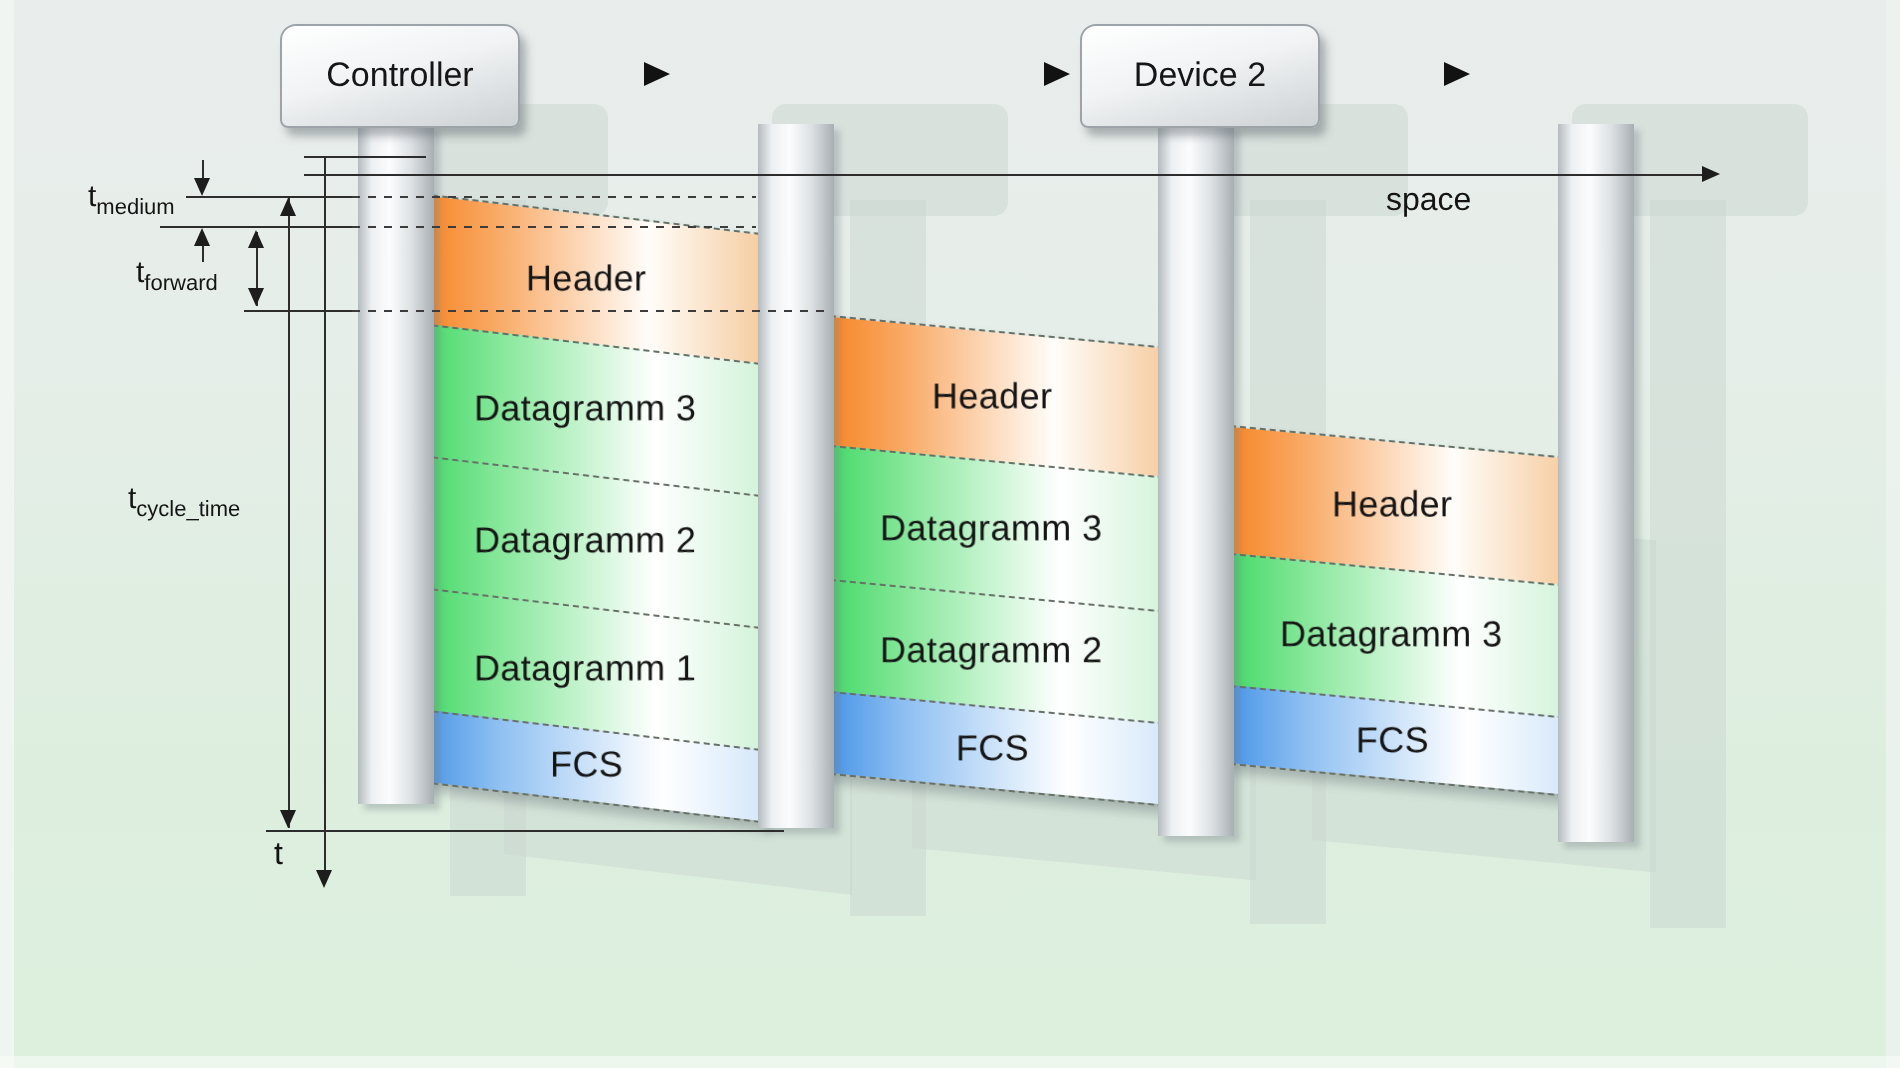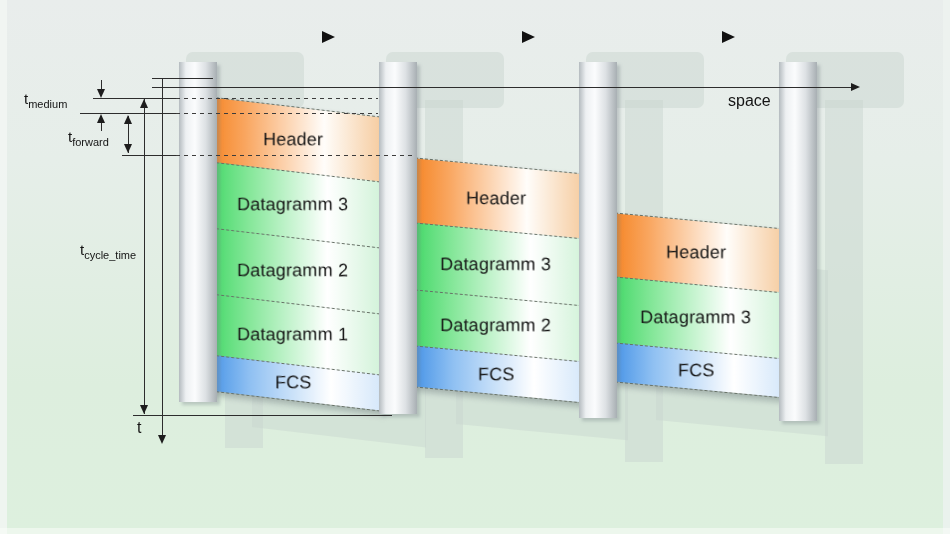--- a/index.html
+++ b/index.html
@@ -121,29 +121,35 @@
           <span class="blabel" style="transform: skewY(-5.4deg);">FCS</span>
         </div>
       </div>
     </div>
 
   <div class="stem" style="left:179px;height:340px;"></div>
   <div class="stem" style="left:379px;height:352px;"></div>
   <div class="stem" style="left:579px;height:356px;"></div>
   <div class="stem" style="left:779px;height:359px;"></div>
 
+  <div class="nbox" style="left:140px;">
+      <span>Controller</span>
+    </div>
+  <div class="nbox" style="left:540px;">
+      <span>Device 2</span>
+    </div>
 
   <div class="flow-arrow" style="left:322px;top:31px;"></div>
   <div class="flow-arrow" style="left:522px;top:31px;"></div>
   <div class="flow-arrow" style="left:722px;top:31px;"></div>
 
   <div class="hline" style="left:152px;top:87px;width:700px;"></div>
   <div class="ah ah-right" style="left:851px;top:83px;"></div>
   <div class="hline" style="left:152px;top:78px;width:61px;"></div>
-  <span class="axis-label" style="left:728px;top:92px;">space</span>
+  <span class="axis-label" style="left:693px;top:92px;">space</span>
 
   <div class="vline" style="left:162px;top:79px;height:358px;"></div>
   <div class="ah ah-down" style="left:158px;top:435px;"></div>
   <span class="axis-label" style="left:137px;top:419px;">t</span>
 
   <div class="hline" style="left:93px;top:98px;width:83px;"></div>
   <div class="hdash" style="left:176px;top:98px;width:202px;"></div>
   <div class="hline" style="left:80px;top:113px;width:96px;"></div>
   <div class="hdash" style="left:176px;top:113px;width:202px;"></div>
   <div class="hline" style="left:122px;top:155px;width:54px;"></div>
@@ -156,26 +162,26 @@
   <div class="ah ah-up" style="left:97px;top:114px;"></div>
 
   <div class="vline" style="left:128px;top:116px;height:37px;"></div>
   <div class="ah ah-up" style="left:124px;top:115px;"></div>
   <div class="ah ah-down" style="left:124px;top:144px;"></div>
 
   <div class="vline" style="left:144px;top:99px;height:315px;"></div>
   <div class="ah ah-up" style="left:140px;top:99px;"></div>
   <div class="ah ah-down" style="left:140px;top:405px;"></div>
 
-  <span class="dim-label" style="left:24px;top:90px;">
+  <span class="dim-label" style="left:44px;top:90px;">
     <span>t</span><sub>medium</sub>
   </span>
   <span class="dim-label" style="left:68px;top:128px;">
     <span>t</span><sub>forward</sub>
   </span>
-  <span class="dim-label" style="left:64px;top:241px;margin-left:16px;">
+  <span class="dim-label" style="left:64px;top:241px;">
     <span>t</span><sub>cycle_time</sub>
   </span>
 
   <div class="edge left"></div>
   <div class="edge right"></div>
   <div class="edge bottom"></div>
 </div>
 
 </body></html>

